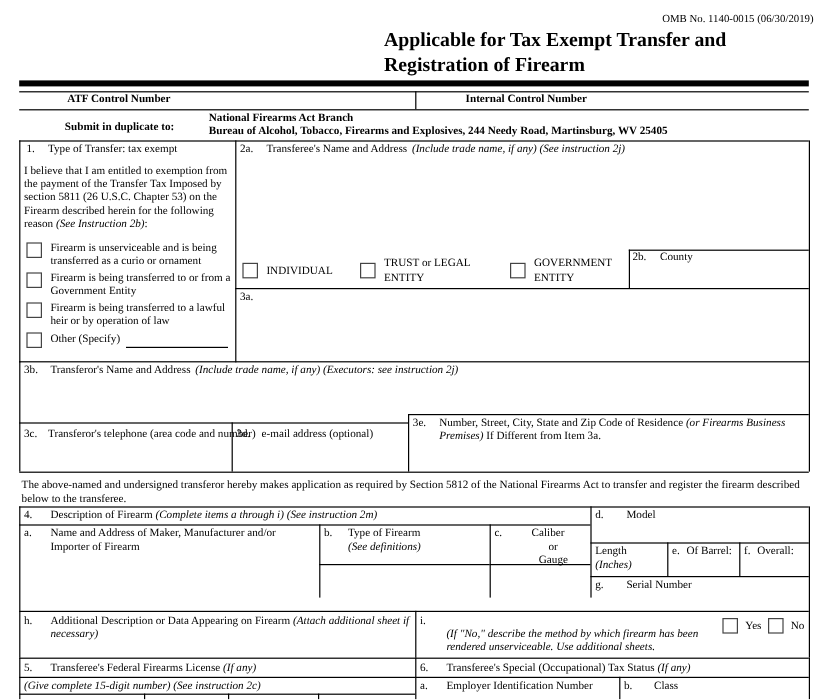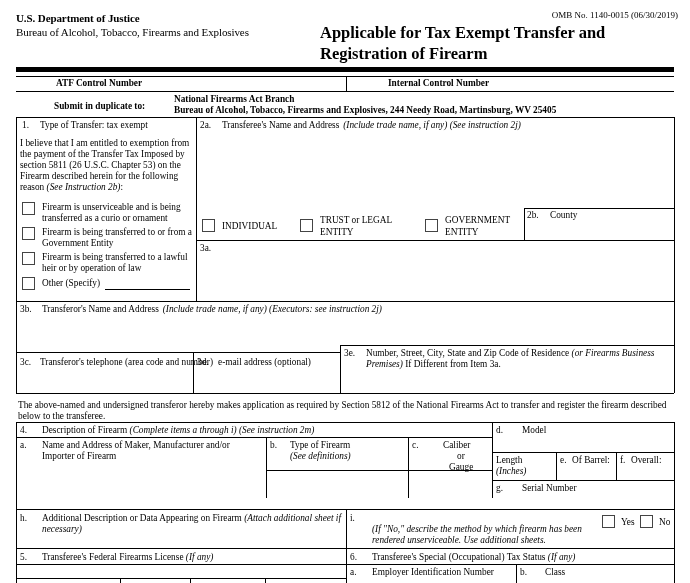--- a/index.html
+++ b/index.html
@@ -105,24 +105,20 @@
     border-bottom: 1px solid #000;
     height: 0;
   }
 </style>
 </head>
 <body>
 
 <div id="page">
 
   <div class="hdr">
-    <div class="hdr-left">
-      <div class="hdr-doj">U.S. Department of Justice</div>
-      <div class="hdr-atf">Bureau of Alcohol, Tobacco, Firearms and Explosives</div>
-    </div>
     <div class="hdr-omb">OMB No.  1140-0015 (06/30/2019)</div>
     <div class="hdr-title">
       <div>Applicable for Tax Exempt Transfer and</div>
       <div>Registration of Firearm</div>
     </div>
   </div>
 
   <div class="thickbar"></div>
 
   <div class="hline" style="left:16px; top:76px; width:658px;"></div>
@@ -296,20 +292,21 @@
 
   <div class="hline" style="left:16px; top:548px; width:658px;"></div>
 
   <div class="vline" style="left:16px; top:548px; height:35px;"></div>
   <div class="vline" style="left:674px; top:548px; height:35px;"></div>
   <div class="vline" style="left:346px; top:548px; height:35px;"></div>
 
   <div class="num" style="left:20px; top:552px;">5.</div>
   <div class="lbl" style="left:42px; top:552px;"><span>Transferee's Federal Firearms License  </span><span class="it">(If any)</span></div>
   <div class="hline" style="left:16px; top:564px; width:330px;"></div>
+  <div class="lbl it" style="left:20px; top:567px;">(Give complete 15-digit number) (See instruction 2c)</div>
   <div class="hline" style="left:16px; top:578px; width:330px;"></div>
   <div class="vline" style="left:120px; top:578px; height:5px;"></div>
   <div class="vline" style="left:190px; top:578px; height:5px;"></div>
   <div class="vline" style="left:265px; top:578px; height:5px;"></div>
 
   <div class="num" style="left:350px; top:552px;">6.</div>
   <div class="lbl" style="left:372px; top:552px;"><span>Transferee's Special (Occupational) Tax Status </span><span class="it">(If any)</span></div>
   <div class="hline" style="left:346px; top:564px; width:328px;"></div>
 
   <div class="num" style="left:350px; top:567px;">a.</div>

